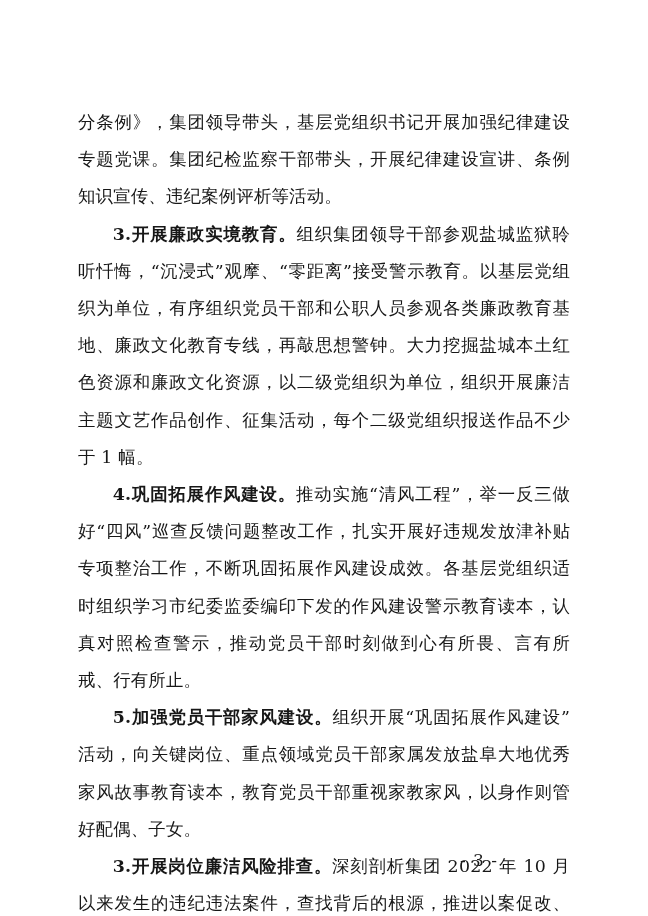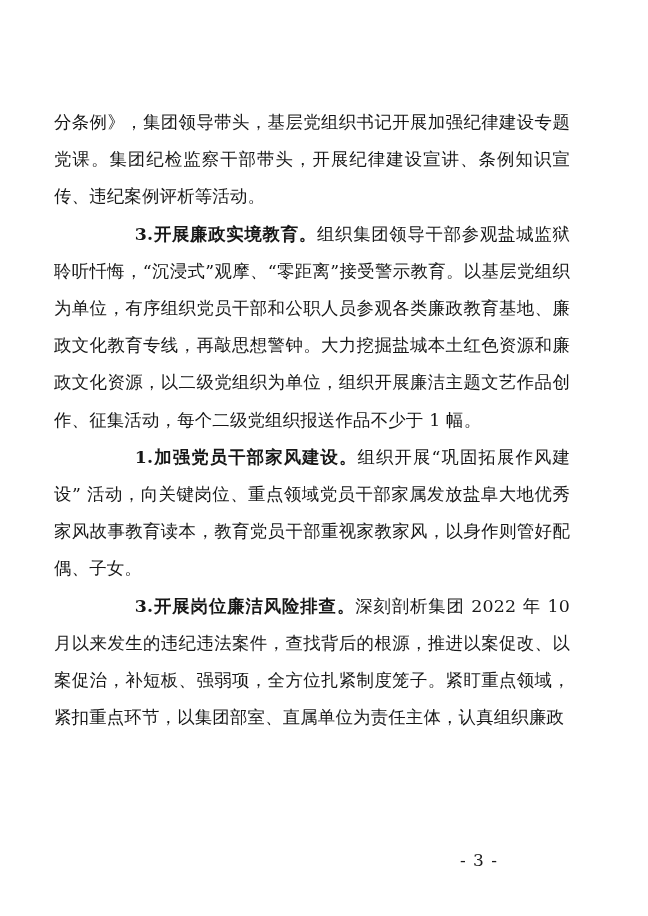--- a/index.html
+++ b/index.html
@@ -15,21 +15,21 @@
     position: relative;
     overflow: hidden;
   }
   .page {
     position: absolute;
     left: 0;
     top: 0;
     width: 648px;
     height: 916px;
     box-sizing: border-box;
-    padding: 104px 78px 0 54px;
+    padding: 104px 78px 0 78px;
   }
   .doc-body {
     font-size: 17.4px;
     line-height: 37.2px;
     text-align: justify;
     text-justify: inter-ideograph;
     letter-spacing: 0.2px;
     color: #171717;
   }
   .para {
@@ -37,21 +37,20 @@
     text-indent: 0;
   }
   .para + .para {
     margin-top: 0px;
   }
   .indent {
     text-indent: 2em;
   }
   .b {
     font-weight: 700;
-    margin-left: 46px;
   }
   .page-number {
     position: absolute;
     left: 0;
     right: 0;
     bottom: 46px;
     text-align: center;
     font-size: 17px;
     font-family: "DejaVu Serif", "Liberation Serif", serif;
     color: #1b1b1b;
@@ -70,23 +69,26 @@
   <div class="doc-body">
 
     <p class="para">
       <span>分条例》，集团领导带头，基层党组织书记开展加强纪律建设专题党课。集团纪检监察干部带头，开展纪律建设宣讲、条例知识宣传、违纪案例评析等活动。</span>
     </p>
 
     <p class="para indent">
       <span class="b">3.开展廉政实境教育。</span><span>组织集团领导干部参观盐城监狱聆听忏悔，“沉浸式”观摩、“零距离”接受警示教育。以基层党组织为单位，有序组织党员干部和公职人员参观各类廉政教育基地、廉政文化教育专线，再敲思想警钟。大力挖掘盐城本土红色资源和廉政文化资源，以二级党组织为单位，组织开展廉洁主题文艺作品创作、征集活动，每个二级党组织报送作品不少于 1 幅。</span>
     </p>
 
+    <p class="para indent">
+      <span class="b">4.巩固拓展作风建设。</span><span>推动实施“清风工程”，举一反三做好“四风”巡查反馈问题整改工作，扎实开展好违规发放津补贴专项整治工作，不断巩固拓展作风建设成效。各基层党组织适时组织学习市纪委监委编印下发的作风建设警示教育读本，认真对照检查警示，推动党员干部时刻做到心有所畏、言有所戒、行有所止。</span>
+    </p>
 
     <p class="para indent">
-      <span class="b">1.加强党员干部家风建设。</span><span>组织开展“巩固拓展作风建设” 活动，向关键岗位、重点领域党员干部家属发放盐阜大地优秀家风故事教育读本，教育党员干部重视家教家风，以身作则管好配偶、子女。</span>
+      <span class="b">5.加强党员干部家风建设。</span><span>组织开展“巩固拓展作风建设” 活动，向关键岗位、重点领域党员干部家属发放盐阜大地优秀家风故事教育读本，教育党员干部重视家教家风，以身作则管好配偶、子女。</span>
     </p>
 
     <p class="para indent">
       <span class="b">3.开展岗位廉洁风险排查。</span><span>深刻剖析集团 2022 年 10 月以来发生的违纪违法案件，查找背后的根源，推进以案促改、以案促治，补短板、强弱项，全方位扎紧制度笼子。紧盯重点领域，紧扣重点环节，以集团部室、直属单位为责任主体，认真组织廉政</span>
     </p>
 
   </div>
 
   <div class="page-number">
     <span class="pn-inner">- 3 -</span>

